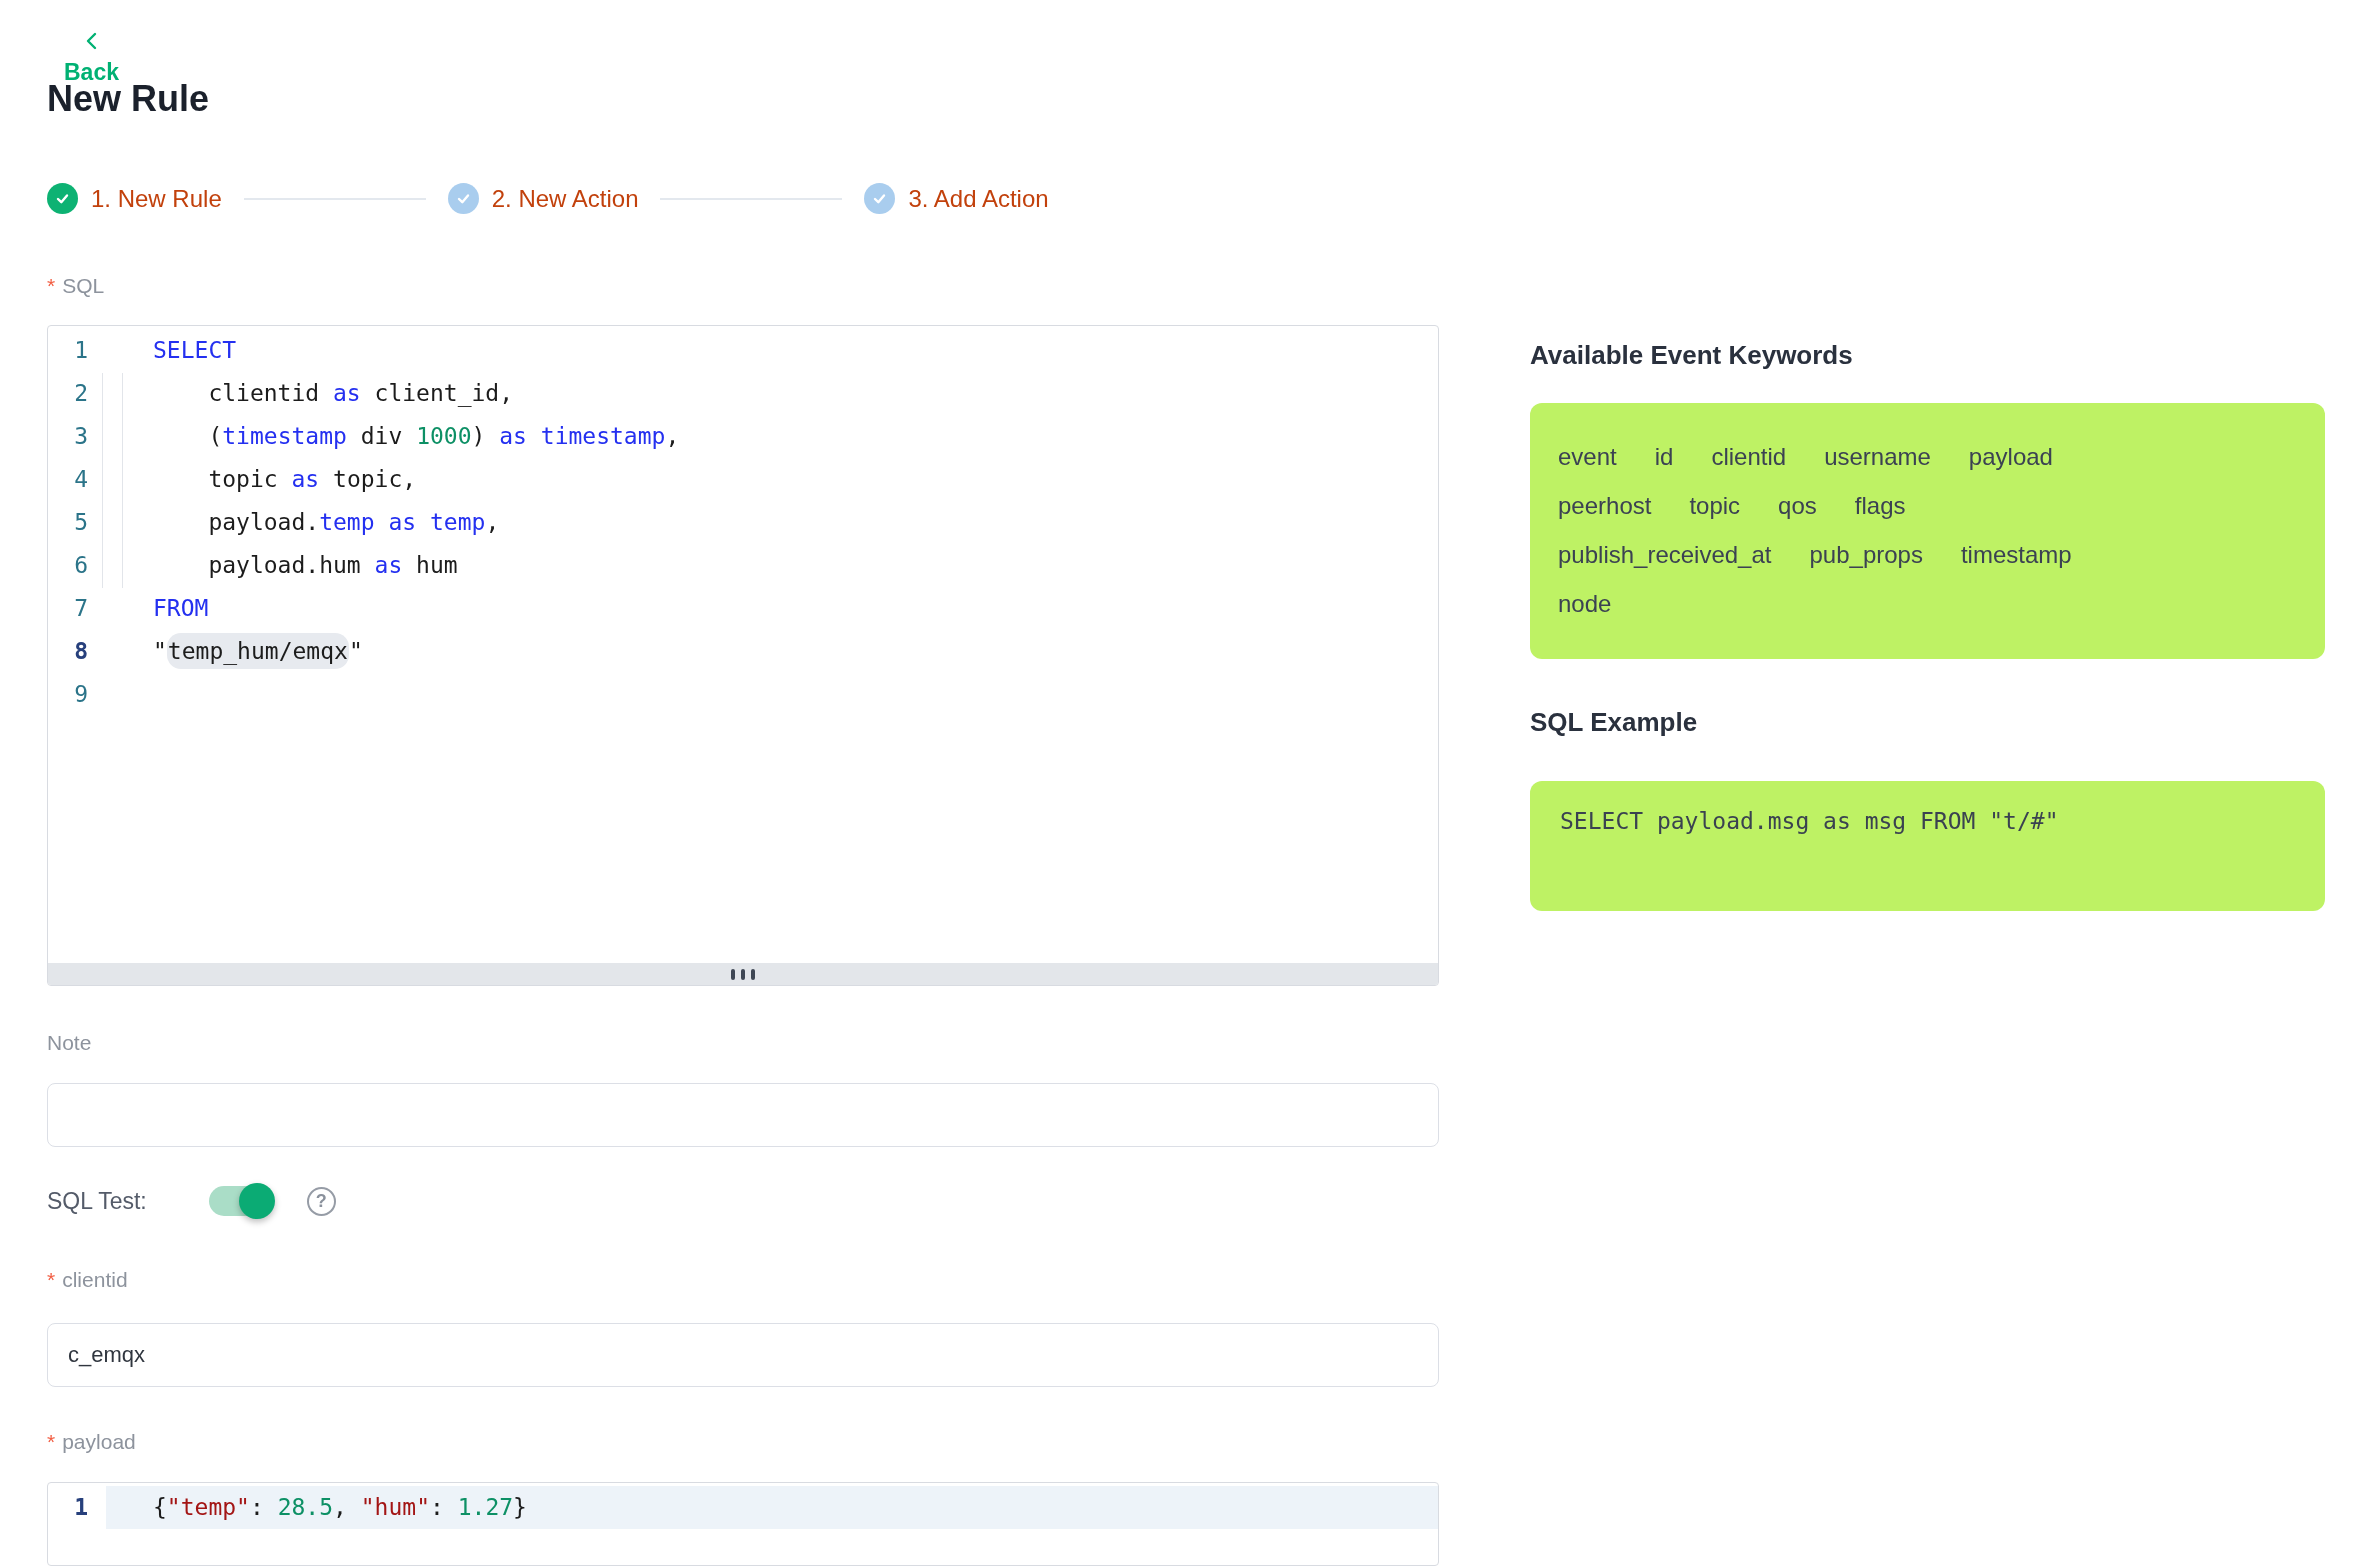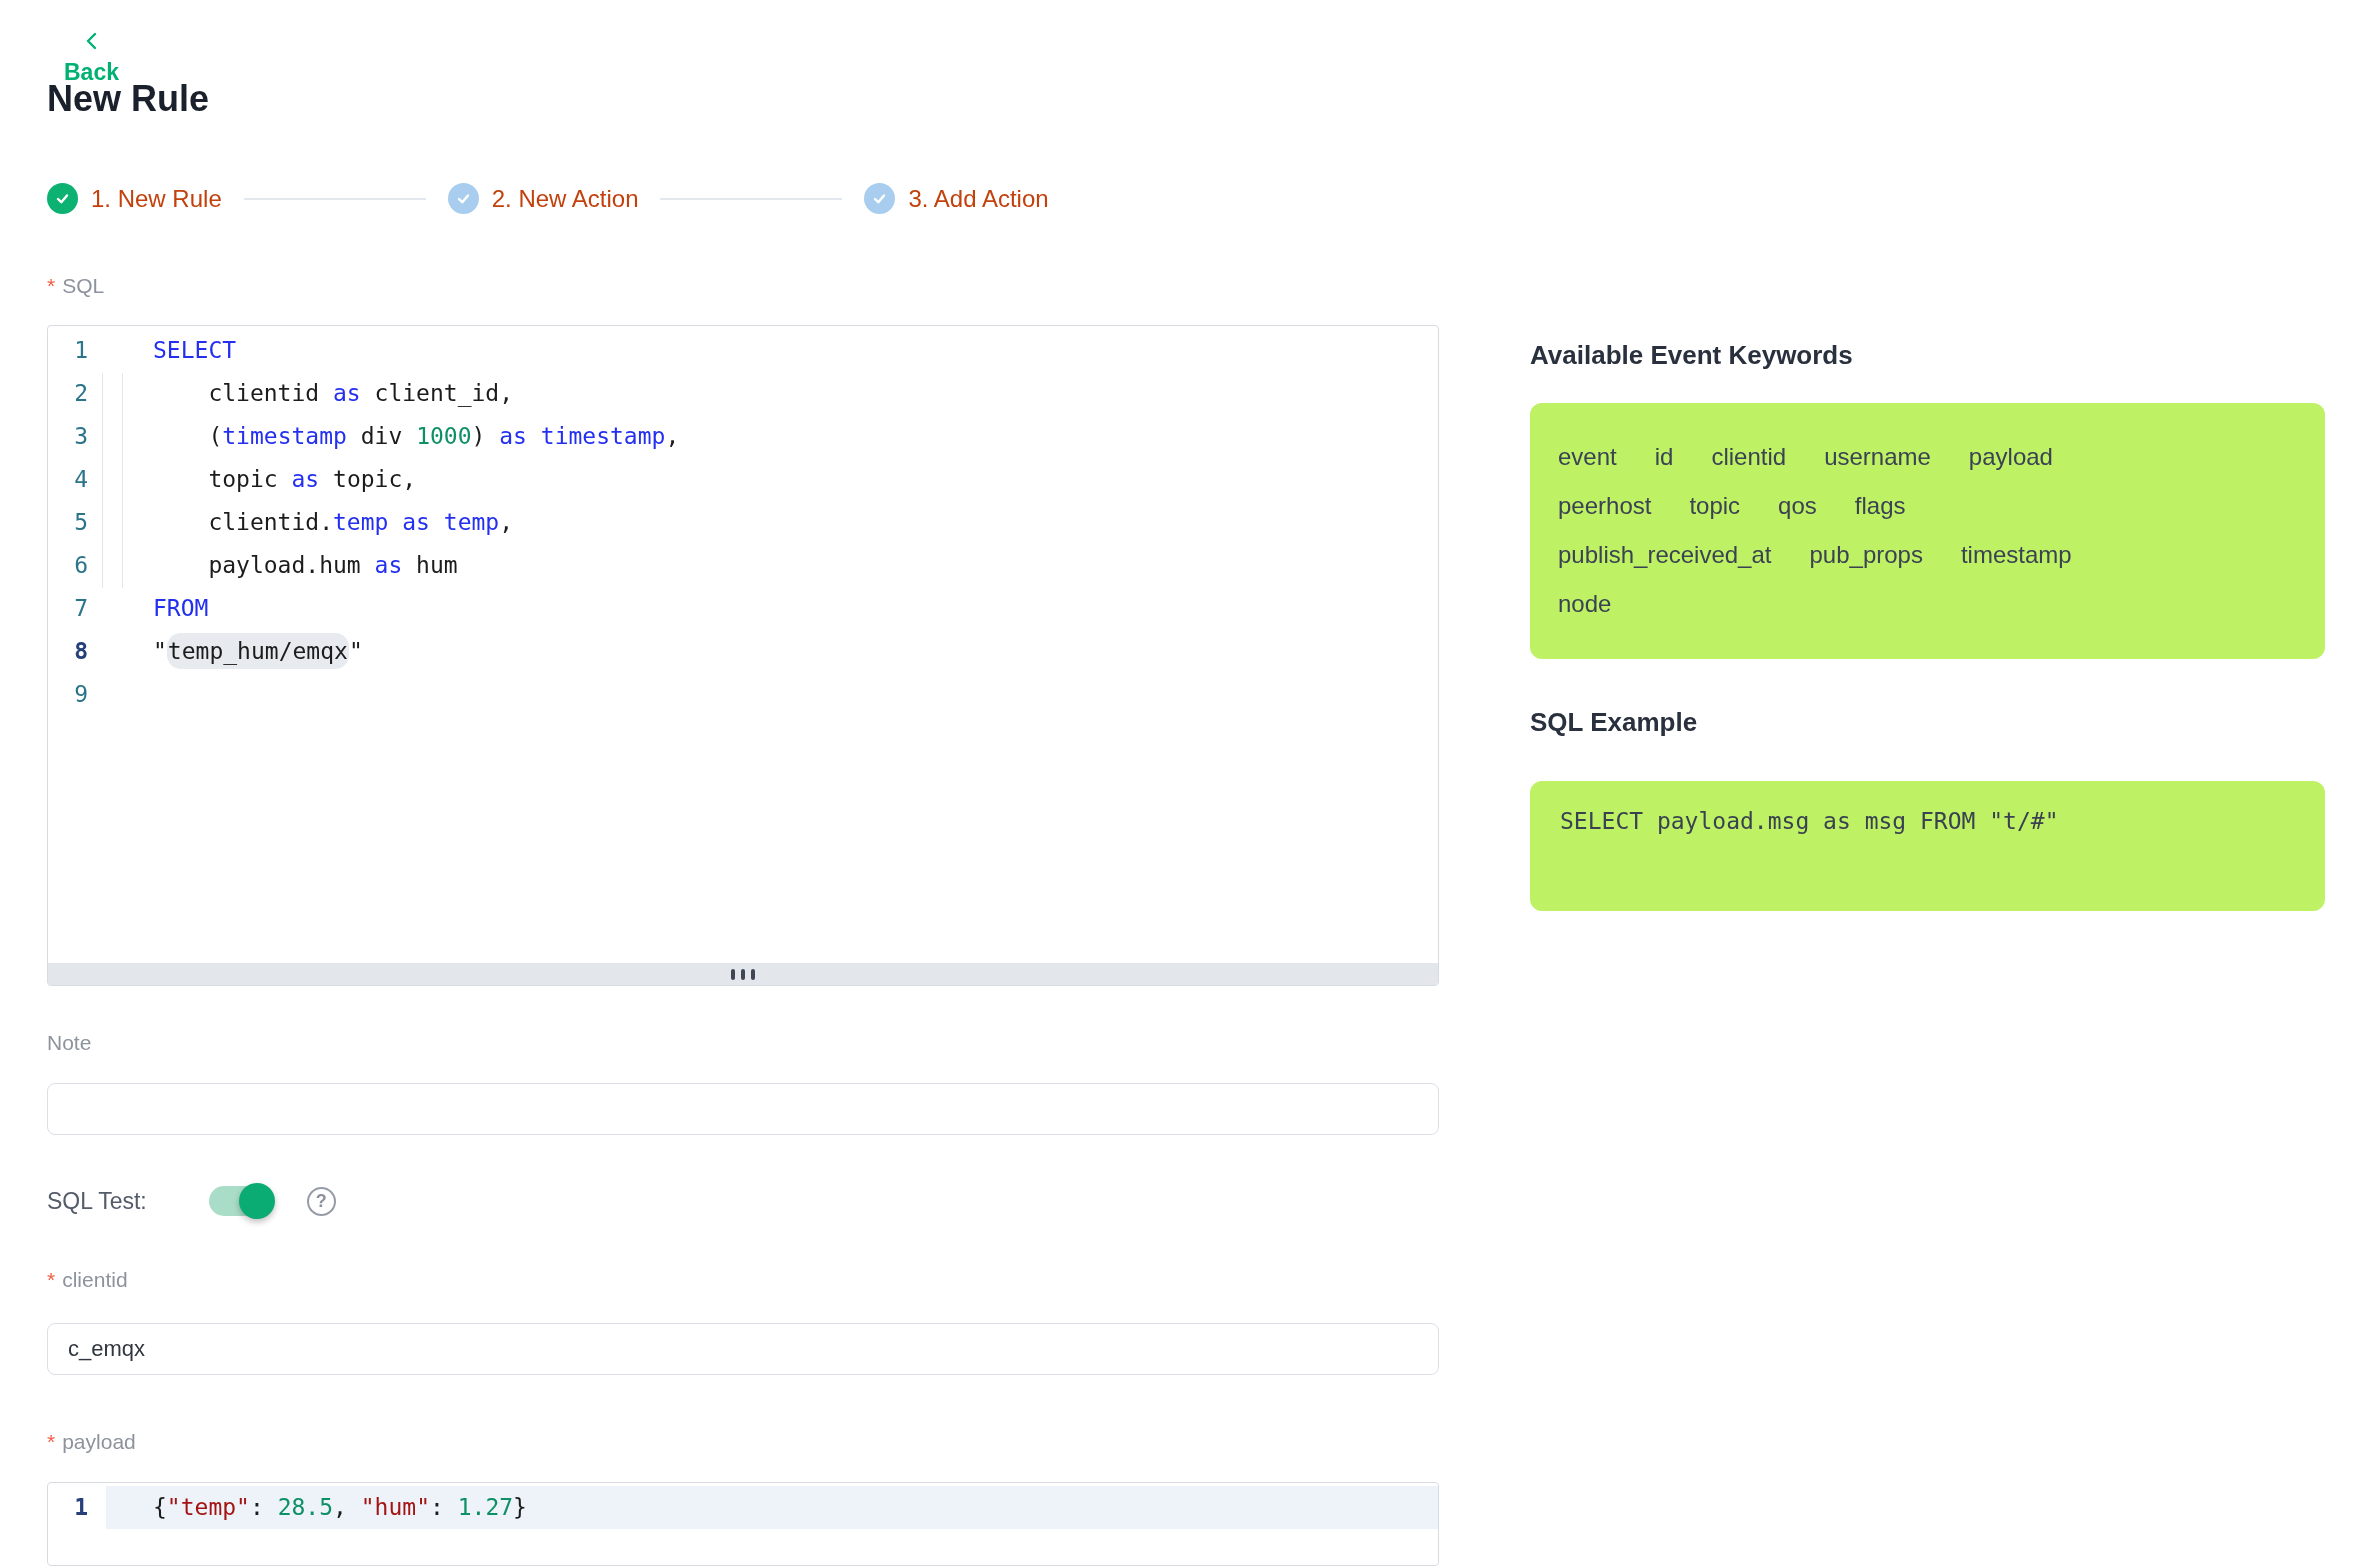--- a/index.html
+++ b/index.html
@@ -51,21 +51,21 @@
   .tk-h { background:#e7eaef; border-radius:14px; padding:5px 1px; }
   .indent-guide { position:absolute; width:1px; background:#e2e5ea;
                   top:47px; height:215px; }
   .ig1 { left:54px; } .ig2 { left:74px; }
   .resize-bar { position:absolute; left:0; right:0; bottom:0; height:22px;
                 background:#e3e6ea; display:flex; align-items:center;
                 justify-content:center; gap:6px; cursor:row-resize; }
   .resize-bar i { width:4px; height:11px; border-radius:2px; background:#3f4754; }
 
   
-  .text-input { left:47px; width:1392px; height:52px; border:1px solid #dcdfe6;
+  .text-input { left:47px; width:1392px; height:64px; border:1px solid #dcdfe6;
                 border-radius:8px; background:#fff; font-size:22px; color:#30363f;
                 padding:0 20px; outline:none; font-family:"Liberation Sans", sans-serif; }
   #note-input     { top:1083px; }
   #clientid-input { top:1323px; }
 
   
   #sqltest-row { left:47px; top:1186px; display:flex; align-items:center; }
   #sqltest-label { font-size:23px; color:#545b69; }
   #sql-toggle { margin-left:62px; width:64px; height:30px; border-radius:15px;
                 background:#aaddc7; position:relative; cursor:pointer; }
@@ -148,21 +148,21 @@
       <div class="cl">
         <span class="ln">3</span>
         <span class="lc"><span class="tk-p">    (</span><span class="tk-k">timestamp</span><span class="tk-p"> div </span><span class="tk-n">1000</span><span class="tk-p">) </span><span class="tk-k">as</span><span class="tk-p"> </span><span class="tk-k">timestamp</span><span class="tk-p">,</span></span>
       </div>
       <div class="cl">
         <span class="ln">4</span>
         <span class="lc"><span class="tk-p">    topic </span><span class="tk-k">as</span><span class="tk-p"> topic,</span></span>
       </div>
       <div class="cl">
         <span class="ln">5</span>
-        <span class="lc"><span class="tk-p">    clientid.</span><span class="tk-k">temp</span><span class="tk-p"> </span><span class="tk-k">as</span><span class="tk-p"> </span><span class="tk-k">temp</span><span class="tk-p">,</span></span>
+        <span class="lc"><span class="tk-p">    payload.</span><span class="tk-k">temp</span><span class="tk-p"> </span><span class="tk-k">as</span><span class="tk-p"> </span><span class="tk-k">temp</span><span class="tk-p">,</span></span>
       </div>
       <div class="cl">
         <span class="ln">6</span>
         <span class="lc"><span class="tk-p">    payload.hum </span><span class="tk-k">as</span><span class="tk-p"> hum</span></span>
       </div>
       <div class="cl">
         <span class="ln">7</span>
         <span class="lc"><span class="tk-k">FROM</span></span>
       </div>
       <div class="cl active">

